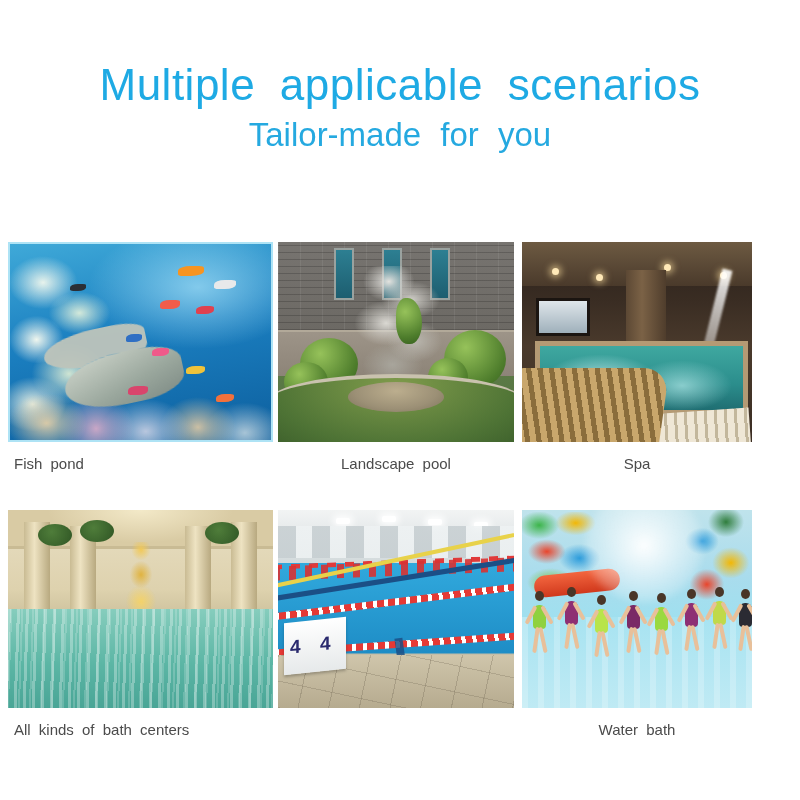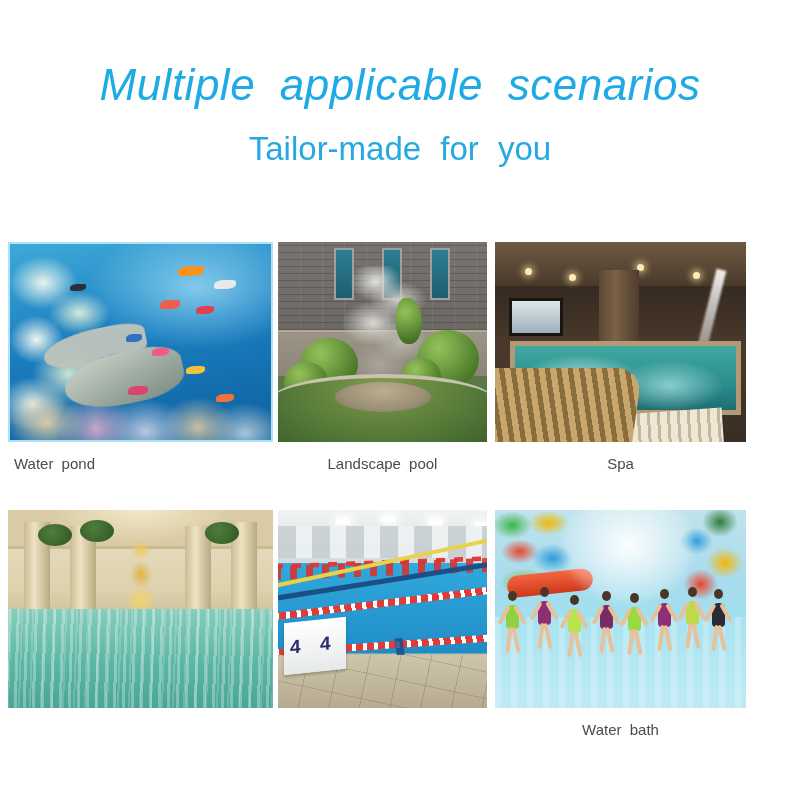--- a/index.html
+++ b/index.html
@@ -21,49 +21,48 @@
     padding-top: 62px;
   }
   .title {
     color: #1eaae4;
     font-size: 44px;
     line-height: 1.05;
     font-weight: 400;
     letter-spacing: 0.5px;
     word-spacing: 12px;
     white-space: nowrap;
-    font-style: italic;
   }
   .subtitle {
     color: #25a9e0;
     font-size: 33px;
     line-height: 1.05;
     font-weight: 400;
-    margin-top: 24px;
+    margin-top: 10px;
     word-spacing: 10px;
     white-space: nowrap;
   }
 
   
   .grid {
     position: absolute;
     left: 8px;
     top: 242px;
     width: 785px;
   }
   .row {
     display: flex;
     width: 785px;
   }
   .row.row2 { margin-top: 38px; }
 
   .cell { display: flex; flex-direction: column; }
   .cell.c1 { width: 265px; }
-  .cell.c2 { width: 209px; margin-left: 5px; }
-  .cell.c3 { width: 251px; margin-left: 8px; }
+  .cell.c2 { width: 236px; margin-left: 5px; }
+  .cell.c3 { width: 230px; margin-left: 8px; }
 
   .thumb {
     position: relative;
     width: 100%;
     height: 200px;
     overflow: hidden;
     background: #cfd6da;
   }
   .row2 .thumb { height: 198px; }
 
@@ -404,21 +403,21 @@
         <div class="fishdot" style="left:204px;top:36px;width:22px;height:9px;background:#e8e9ea;"></div>
         <div class="fishdot" style="left:150px;top:56px;width:20px;height:9px;background:#f25c4a;"></div>
         <div class="fishdot" style="left:186px;top:62px;width:18px;height:8px;background:#e0414f;"></div>
         <div class="fishdot" style="left:142px;top:104px;width:17px;height:8px;background:#ef5a8a;"></div>
         <div class="fishdot" style="left:176px;top:122px;width:19px;height:8px;background:#f0c33a;"></div>
         <div class="fishdot" style="left:116px;top:90px;width:16px;height:8px;background:#2f6fc4;"></div>
         <div class="fishdot" style="left:206px;top:150px;width:18px;height:8px;background:#f2713c;"></div>
         <div class="fishdot" style="left:118px;top:142px;width:20px;height:9px;background:#d9456c;"></div>
         <div class="fishdot" style="left:60px;top:40px;width:16px;height:7px;background:#2b2f36;"></div>
       </div>
-      <div class="caption left-cap">Water  pond</div>
+      <div class="caption left-cap">Fish  pond</div>
     </div>
 
     <div class="cell c2">
       <div class="thumb t-land">
         <div class="wall-brick"></div>
         <div class="win w1"></div>
         <div class="win w2"></div>
         <div class="win w3"></div>
         <div class="coping"></div>
         <div class="rock"></div>
@@ -459,20 +458,21 @@
         <div class="col cl1"></div>
         <div class="col cl2"></div>
         <div class="col cr1"></div>
         <div class="col cr2"></div>
         <div class="plant" style="left:30px;top:14px;"></div>
         <div class="plant" style="left:72px;top:10px;"></div>
         <div class="plant" style="right:34px;top:12px;"></div>
         <div class="statue"></div>
         <div class="waterb"></div>
       </div>
+      <div class="caption left-cap">All  kinds  of  bath  centers</div>
     </div>
 
     <div class="cell c2">
       <div class="thumb t-swim">
         <div class="roof">
           <div class="lamp" style="left:58px;top:8px;"></div>
           <div class="lamp" style="left:104px;top:6px;"></div>
           <div class="lamp" style="left:150px;top:9px;"></div>
           <div class="lamp" style="left:196px;top:12px;"></div>
         </div>

